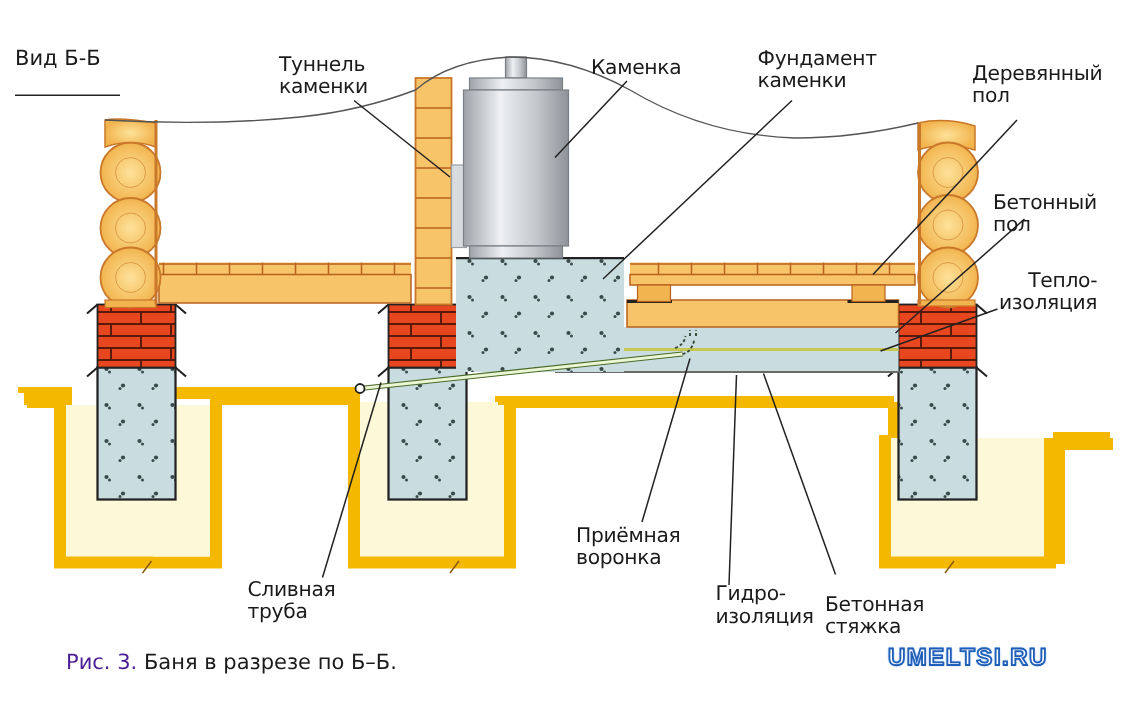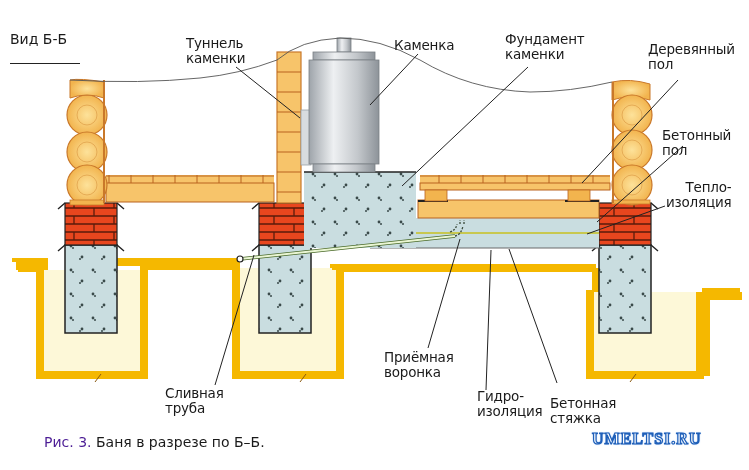--- a/index.html
+++ b/index.html
@@ -3,21 +3,21 @@
 <meta charset="utf-8">
 <style>
   html, body { margin: 0; padding: 0; background: #ffffff; }
   #stage { position: relative; width: 749px; height: 470px; overflow: hidden; background: #ffffff; font-family: "DejaVu Sans", sans-serif; }
   #stage svg { position: absolute; left: 0; top: 0; }
   .lbl { position: absolute; font-family: "DejaVu Sans", sans-serif; font-size: 13.5px; line-height: 15px; color: #1a1a1a; letter-spacing: -0.2px; white-space: nowrap; }
   .lbl .ln { display: block; }
   .view-title { position: absolute; left: 10px; top: 31px; font-size: 14px; color: #1a1a1a; border-bottom: 1.5px solid #222; padding-bottom: 16px; width: 70px; font-family: "DejaVu Sans", sans-serif; }
   .caption { position: absolute; left: 44px; top: 434px; font-size: 14px; font-family: "DejaVu Sans", sans-serif; color: #1a1a1a; }
   .caption .fig { color: #4c1d95; }
-  .watermark { position: absolute; left: 592px; top: 430px; font-family: Liberation Serif, serif; font-weight: bold; font-size: 16px; letter-spacing: 1px; color: #ffffff; -webkit-text-stroke: 1.2px #1f5fb8; text-shadow: 0 0 2px #6aa8ff, 0 0 1px #1f5fb8; }
+  .watermark { position: absolute; left: 592px; top: 430px; font-family: Liberation Sans, sans-serif; font-weight: bold; font-size: 16px; letter-spacing: 1px; color: #ffffff; -webkit-text-stroke: 1.2px #1f5fb8; text-shadow: 0 0 2px #6aa8ff, 0 0 1px #1f5fb8; }
 </style>
 </head>
 <body>
 
 <div id="stage">
   <svg id="art" width="749" height="470" viewBox="0 0 749 470">
     <defs>
       <pattern id="brickPat" width="40" height="16" patternUnits="userSpaceOnUse">
         <rect width="40" height="16" fill="#e8461e"></rect>
         <path d="M0 0H40M0 8H40M0 16H40M14 0V8M34 8V16" stroke="#5a1a0a" stroke-width="1.3" fill="none"></path>

